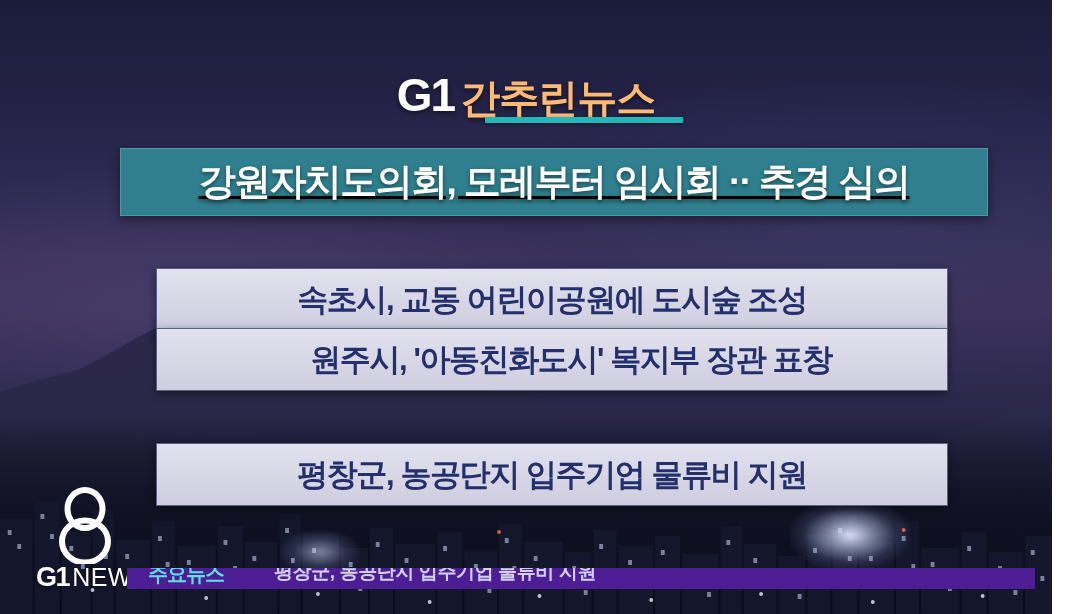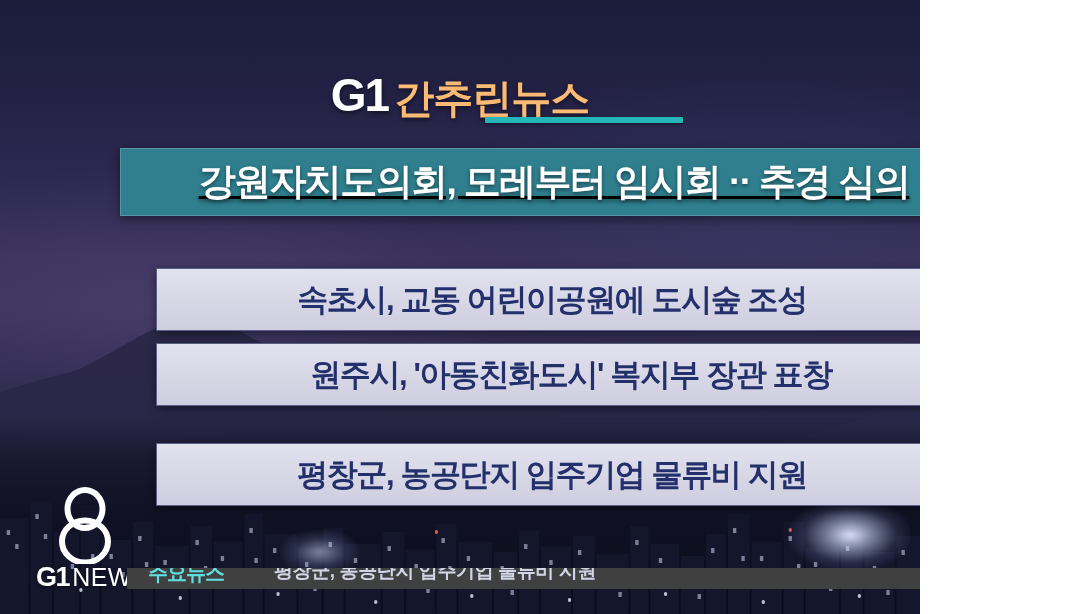--- a/index.html
+++ b/index.html
@@ -1,20 +1,20 @@
 <!DOCTYPE html>
 <html lang="ko"><head>
 <meta charset="utf-8">
 <title>G1 간추린뉴스</title>
 <style>
   * { margin:0; padding:0; box-sizing:border-box; }
   html,body { width:1092px; height:614px; overflow:hidden;
     font-family:"Liberation Sans","DejaVu Sans",sans-serif; }
 
-  #stage { position:relative; width:920px; height:614px;
+  #stage { position:relative; width:1052px; height:614px;
            background:#1c1d3c; overflow:hidden; }
 
   
   .sky{
     position:absolute; inset:0;
     background:
       linear-gradient(180deg,
         #1b1c3a 0%,
         #232246 16%,
         #2e2a52 31%,
@@ -104,21 +104,21 @@
     left:156px; width:792px; height:63px;
     background:linear-gradient(180deg,#e2e1ee 0%, #d8d7e6 52%, #cfcee0 100%);
     border:1px solid #5a5f86;
     box-shadow:0 3px 9px rgba(0,0,0,.45);
   }
   .bar-sub .txt{
     color:#23306b; font-size:31px; font-weight:bold; letter-spacing:-1.4px;
     white-space:nowrap;
   }
   #bar2{ top:268px;text-align:center; }
-  #bar3{ top:343px;padding-left:38px; }
+  #bar3{ top:328px;padding-left:38px; }
   #bar4{ top:443px; }
 
   
   .bug{ position:absolute; left:36px; top:486px; width:118px; height:104px; }
   .bug-8{
     position:absolute; left:18px; top:0; width:62px; height:78px;
   }
   .bug-8 svg{ display:block; width:100%; height:100%; }
   .bug-word{
     position:absolute; left:0; top:78px; width:118px;
@@ -130,22 +130,22 @@
     text-shadow:0 1px 3px rgba(0,0,0,.6);
   }
   .bug-news{
     font-size:25px; font-weight:normal; color:#ffffff; letter-spacing:.4px;
     margin-left:3px; text-shadow:0 1px 3px rgba(0,0,0,.6);
   }
 
   
   .ticker{
     position:absolute; left:127px; top:568px; width:908px; height:21px;
-    background:#404040; overflow:hidden;
-    display:flex; align-items:flex-start;
+    background:#4c1d95; overflow:hidden;
+    display:flex; align-items:center;
   }
   .ticker-label{
     color:#5fe0e0; font-size:20px; font-weight:bold; letter-spacing:-1px;
     white-space:nowrap; margin-left:21px; line-height:1;
     transform:translateY(-5px);
   }
   .ticker-text{
     color:#dfe2f5; font-size:19px; font-weight:bold; letter-spacing:-.4px;
     white-space:nowrap; margin-left:50px; line-height:1;
     transform:translateY(-7px); opacity:.92;

